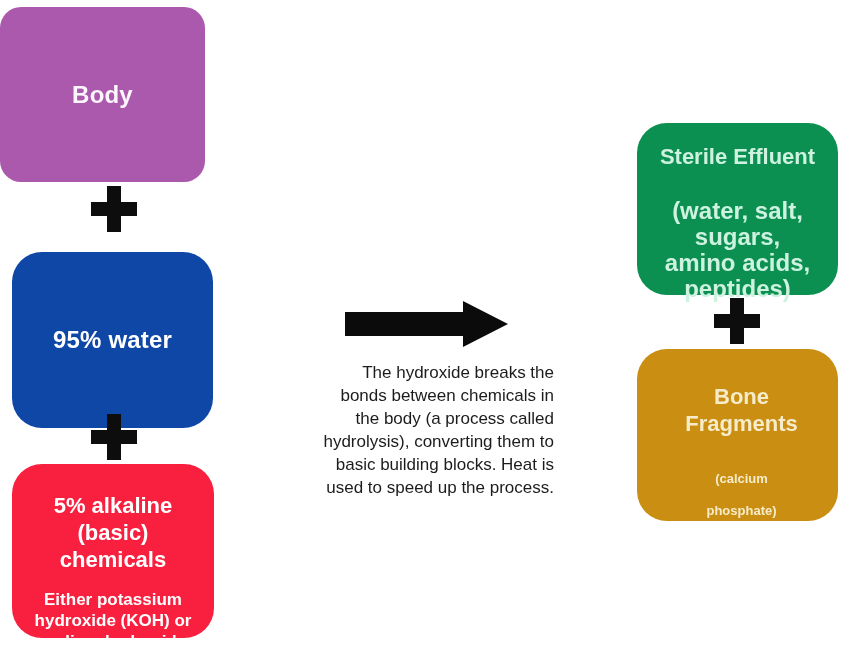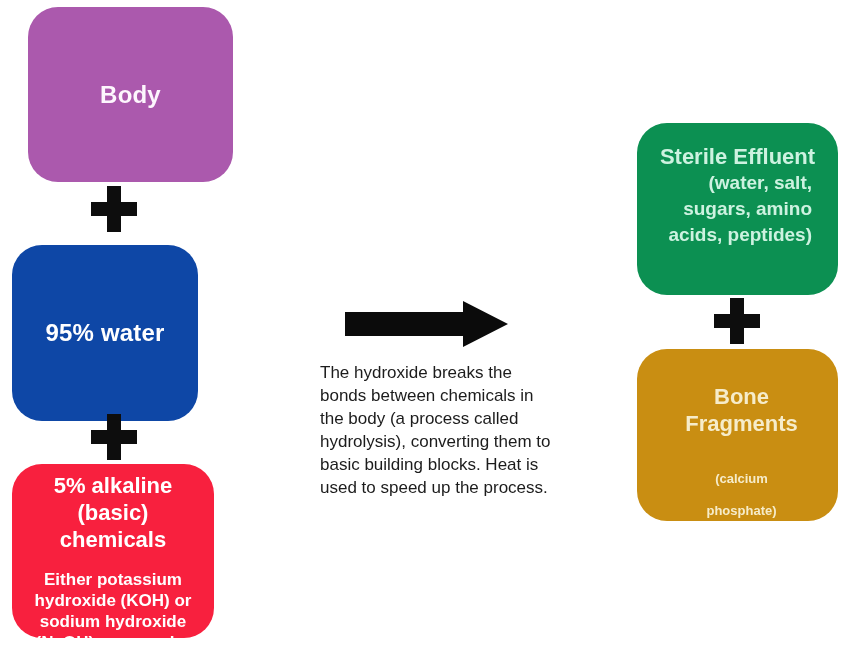--- a/index.html
+++ b/index.html
@@ -34,39 +34,39 @@
   .box-title {
     font-size: 22px;
     font-weight: 600;
     line-height: 27px;
   }
   .box-detail {
     font-weight: 600;
   }
 
   
-  #body-box   { left: 28px; top: 7px;   width: 205px; height: 175px; }
-  #water-box  { left: 12px; top: 245px; width: 186px; height: 176px; }
-  #chem-box   { left: 12px; top: 464px; width: 202px; height: 174px; padding: 8px 8px 0 8px; }
+  #body-box   { left: 0; top: 7px;   width: 205px; height: 175px; border-radius: 21px; }
+  #water-box  { left: 12px; top: 252px; width: 201px; height: 176px; }
+  #chem-box   { left: 12px; top: 464px; width: 202px; height: 174px; padding: 28px 8px 0 8px; }
   #chem-box .box-title { padding: 0 2px; }
   #chem-box .box-detail {
     margin-top: 16px;
     font-size: 17px;
     font-weight: 700;
     line-height: 21px;
     padding: 0 12px;
   }
 
   
   #effluent-box { left: 637px; top: 123px; width: 201px; height: 172px; padding: 20px 14px 16px 14px; }
   #effluent-box .box-detail {
-    font-size: 19px;
+    margin-top: 28px;
+    font-size: 24px;
     line-height: 26px;
     padding: 0 12px;
-    text-align: right;
   }
   #bone-box { left: 637px; top: 349px; width: 201px; height: 172px; padding: 34px 10px 0 18px; }
   #bone-box .box-detail {
     margin-top: 26px;
     font-size: 13px;
     line-height: 32px;
     max-width: 125px;
     margin-left: auto;
     margin-right: auto;
   }
@@ -101,21 +101,21 @@
     width: 163px;
     height: 48px;
   }
 
   
   #process-description {
     position: absolute;
     left: 320px;
     top: 361px;
     width: 234px;
-    text-align: left;
+    text-align: right;
     font-size: 17px;
     line-height: 23px;
     font-weight: 400;
   }
 </style>
 </head>
 <body>
 
 <div id="canvas">
 

